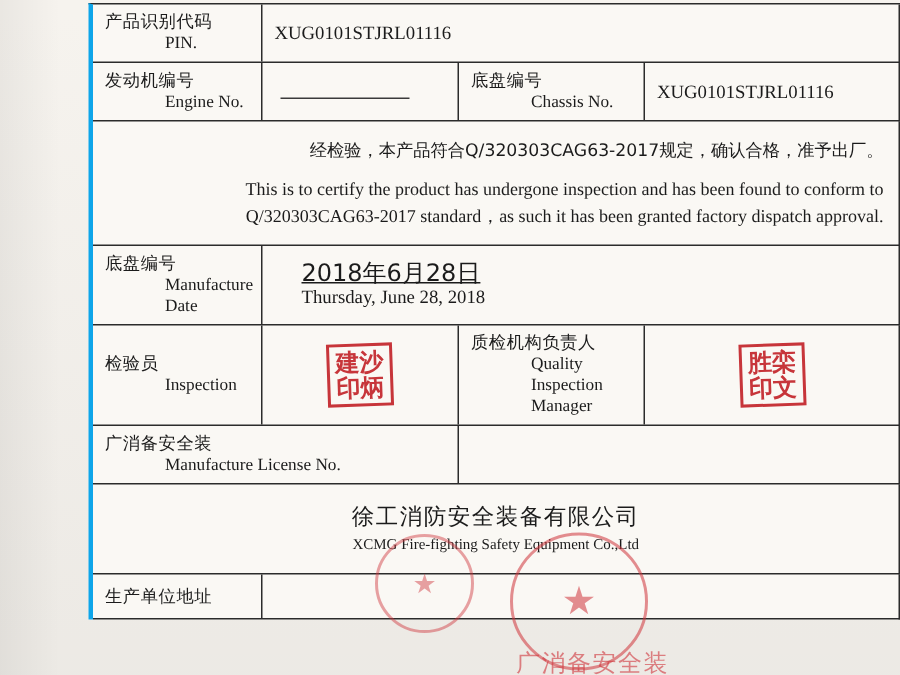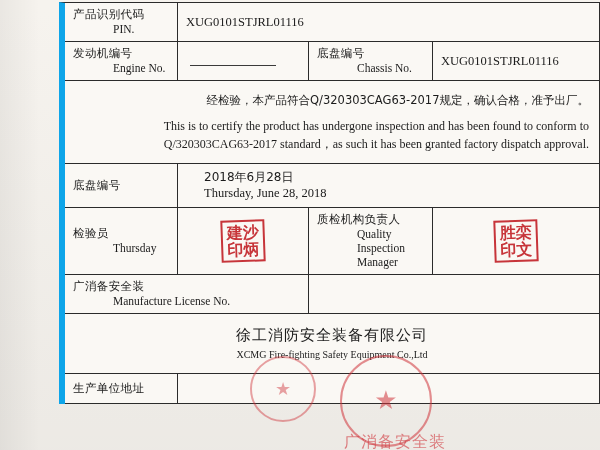--- a/index.html
+++ b/index.html
@@ -26,21 +26,21 @@
     background:
       linear-gradient(90deg, rgba(0,0,0,0.05) 0px, rgba(0,0,0,0.0) 40px),
       linear-gradient(0deg, rgba(0,0,0,0.04), rgba(255,255,255,0.02));
     pointer-events: none;
   }
   .cert {
     position: absolute;
     left: 59px;
     top: 2px;
     width: 541px;
-    border-left: 6px solid #0ea5e9;
+    border-left: 3px solid #0ea5e9;
     border-top: 1px solid #2b2b2b;
     background: #faf8f4;
   }
   .row {
     display: flex;
     border-bottom: 1px solid #2b2b2b;
     border-right: 1px solid #2b2b2b;
     min-height: 28px;
   }
   .cell {
@@ -62,23 +62,24 @@
     line-height: 14px;
     font-family: "Liberation Serif", serif;
     margin-left: 40px;
   }
   .val {
     font-size: 12.5px;
     line-height: 16px;
     font-family: "Liberation Serif", serif;
   }
   .val-cn {
-    font-size: 12px;
+    font-size: 16px;
     line-height: 16px;
     font-family: "DejaVu Sans", sans-serif;
+    text-decoration: underline;
   }
 
   
   .r-pin { min-height: 36px; }
   .r-pin .c1 { width: 113px; }
   .r-pin .c2 { flex: 1; }
 
   .r-engine { min-height: 38px; }
   .r-engine .c1 { width: 113px; }
   .r-engine .c2 { width: 131px; }
@@ -249,31 +250,32 @@
       <div class="cell c1">
         <div class="certify-cn">经检验，本产品符合Q/320303CAG63-2017规定，确认合格，准予出厂。</div>
         <div class="certify-en">This is to certify the product has undergone inspection and has been found to conform to</div>
         <div class="certify-en">Q/320303CAG63-2017  standard，as such it has been granted factory dispatch approval.</div>
       </div>
     </div>
 
     <div class="row r-date">
       <div class="cell c1 divider">
         <div class="lbl-cn">底盘编号</div>
+        <div class="lbl-en">Manufacture Date</div>
       </div>
       <div class="cell c2">
         <div class="val-cn">2018年6月28日</div>
         <div class="val">Thursday, June 28, 2018</div>
       </div>
     </div>
 
     <div class="row r-inspector">
       <div class="cell c1 divider">
         <div class="lbl-cn">检验员</div>
-        <div class="lbl-en">Thursday</div>
+        <div class="lbl-en">Inspection</div>
       </div>
       <div class="cell c2 divider">
         <div class="seal">
           <span>建</span>
           <span>沙</span>
           <span>印</span>
           <span>炳</span>
         </div>
       </div>
       <div class="cell c3 divider">

